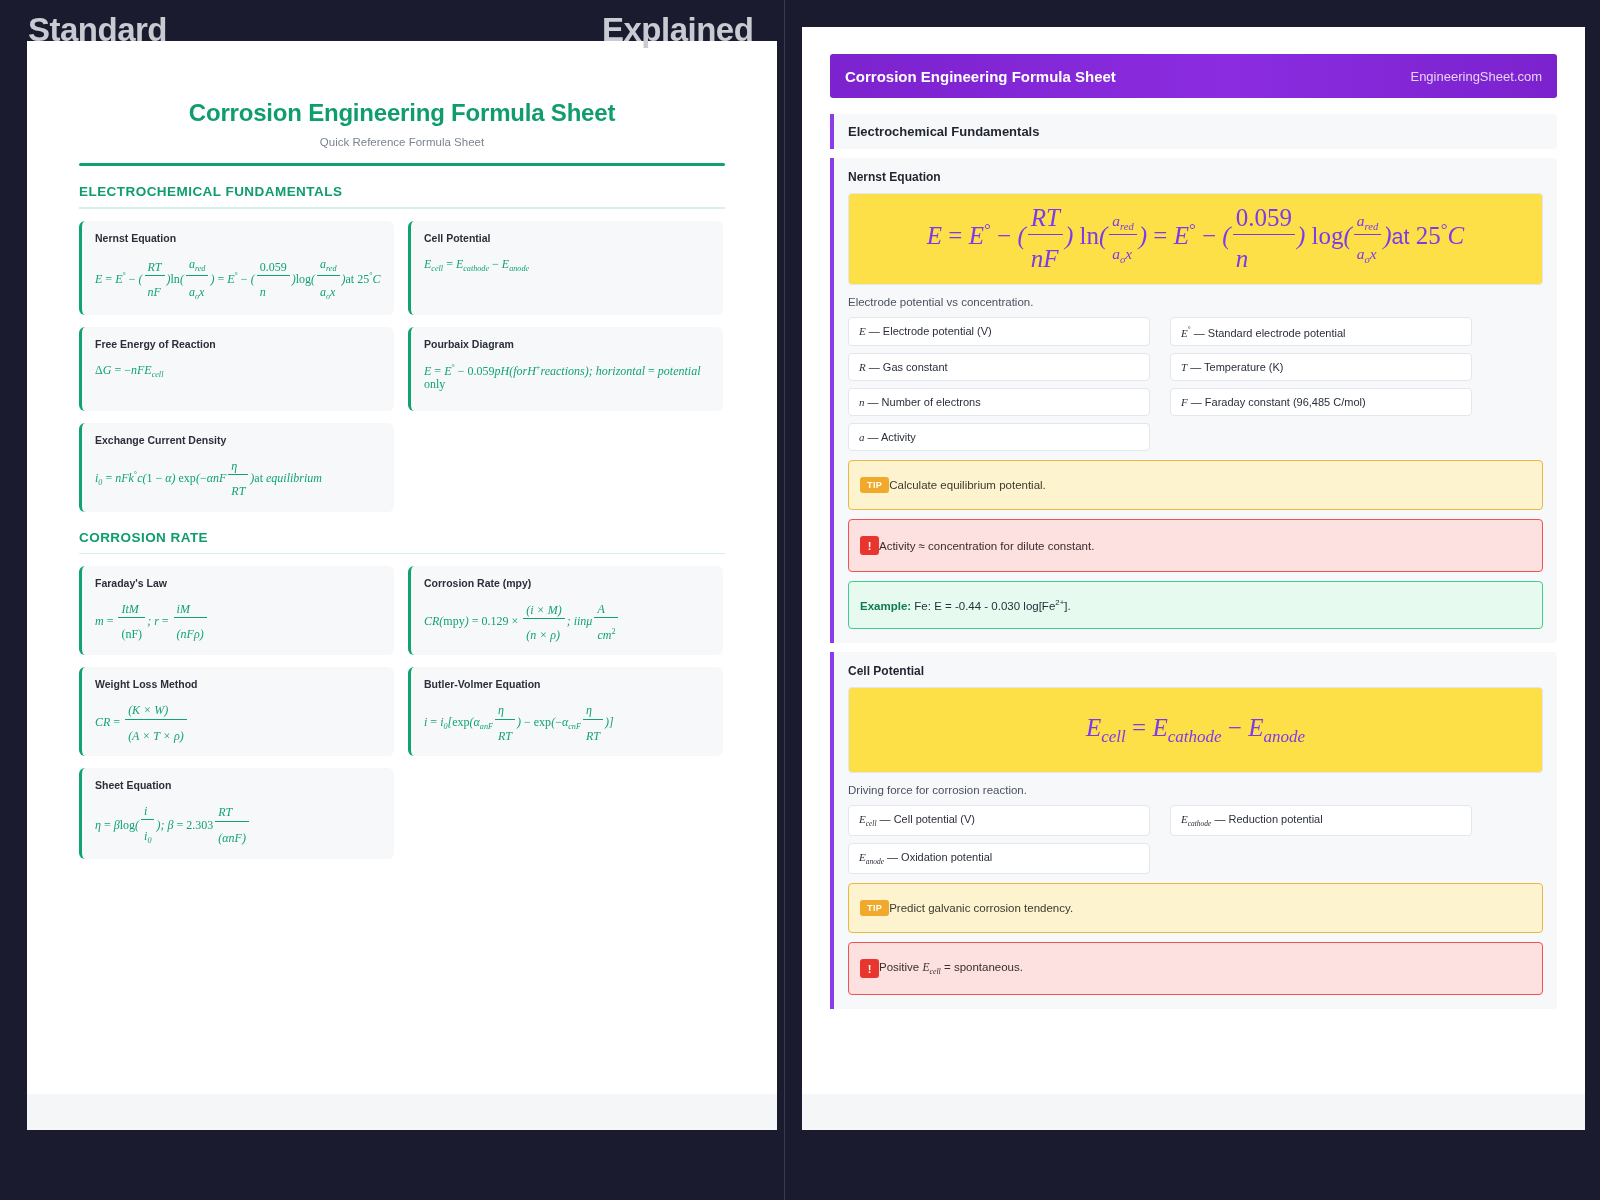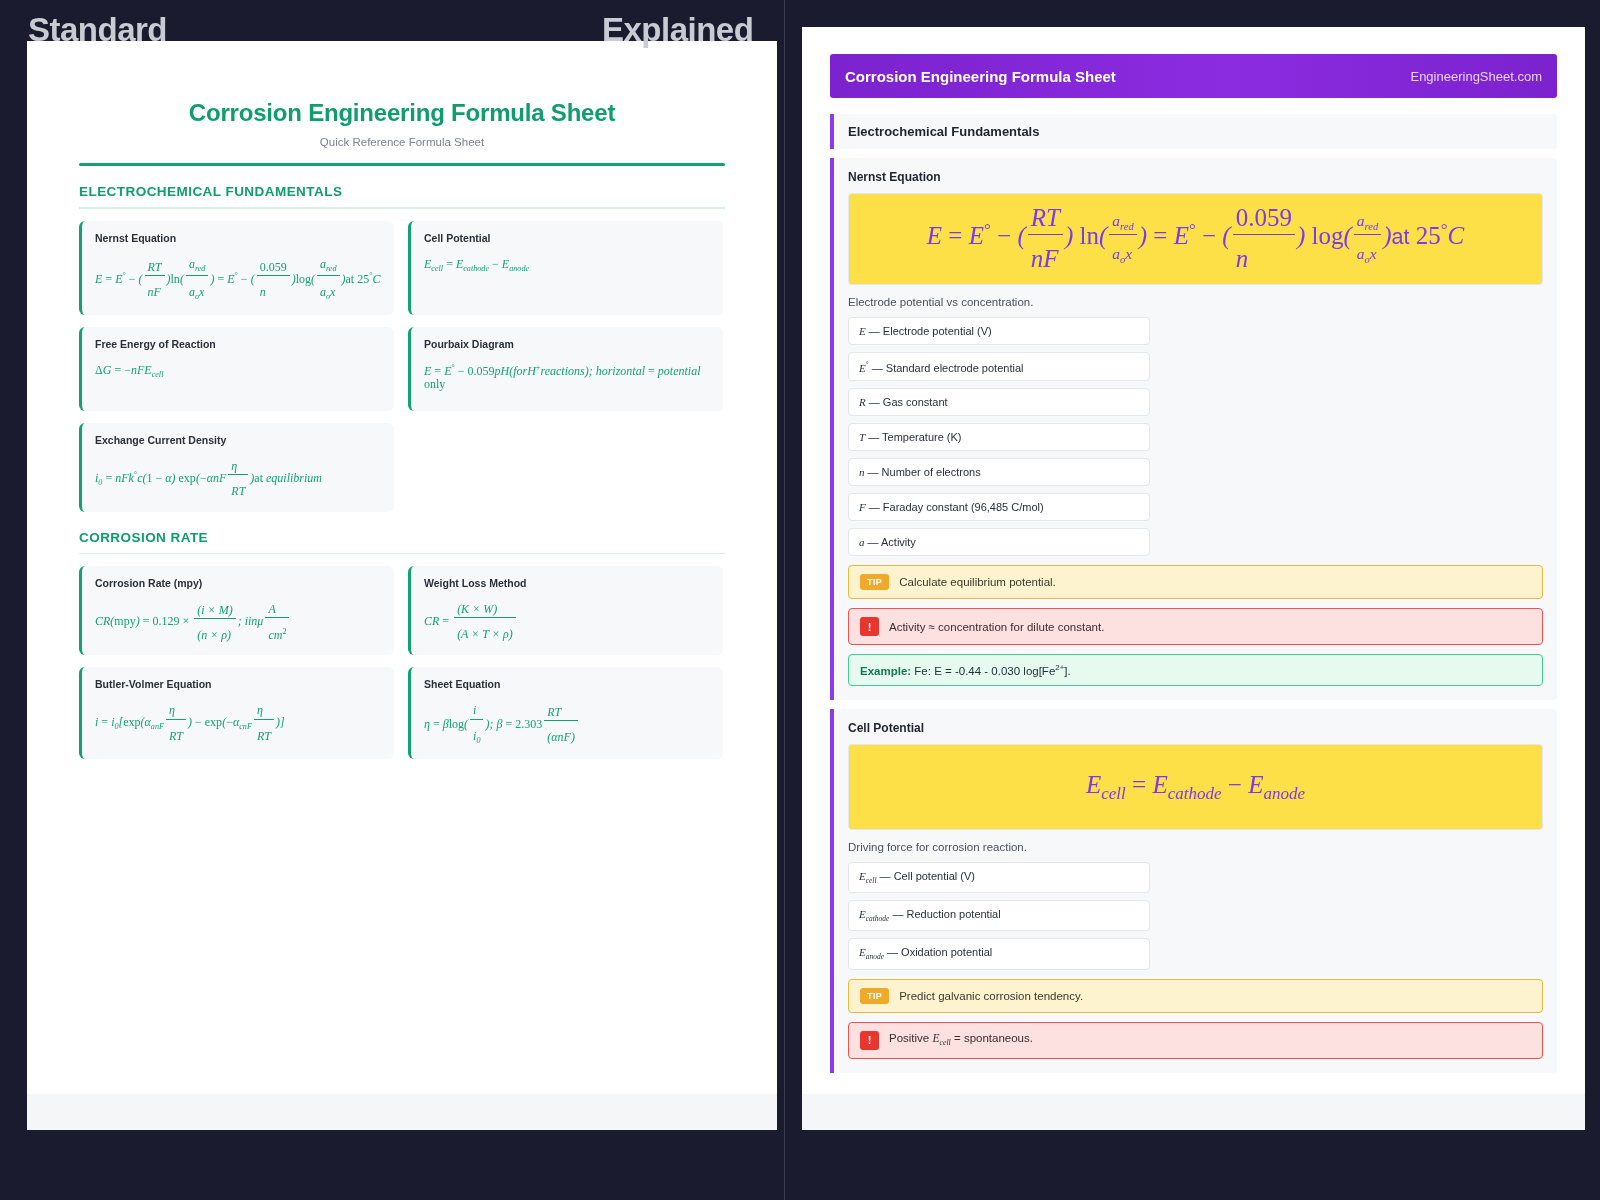--- a/index.html
+++ b/index.html
@@ -103,28 +103,28 @@
     margin-top:9px; background:#fde047; border:1px solid #e3e6ec; border-radius:4px;
     min-height:86px; display:flex; align-items:center; justify-content:center;
     padding:10px 14px;
   }
   .exp-formula {
     color:#7c3aed; font-family:"Liberation Serif", serif; font-style:italic;
     font-size:25px; line-height:1.15; text-align:center;
   }
   .exp-desc { margin-top:11px; font-size:11.5px; color:#4a5161; }
 
-  .exp-vars { display:flex; flex-wrap:wrap; gap:7px 13px; margin-top:9px;flex-direction:column; }
+  .exp-vars { display:flex; flex-wrap:wrap; gap:7px 20px; margin-top:9px; }
   .exp-var {
     width:302px; background:#fff; border:1px solid #e3e6ec; border-radius:4px;
     padding:7px 10px; font-size:11px; color:#2a2f3a;
   }
 
-  .callout { margin-top:9px; border-radius:4px; padding:8px 11px; display:flex;
-             align-items:center; gap:10px; font-size:11.5px; }
+  .callout { margin-top:9px; border-radius:4px; padding:16px 11px; display:flex;
+             align-items:center; font-size:11.5px; }
   .callout.tip  { background:#fdf3cf; border:1px solid #e8b93c; color:#3b3a2e; }
   .callout.warn { background:#fde0e0; border:1px solid #ef5350; color:#3b2e2e; }
   .callout.ex   { background:#e6faf0; border:1px solid #3ecf8e; color:#20343a; }
   .badge-tip {
     background:#f0a92a; color:#fff; font-size:9px; font-weight:bold;
     padding:3px 7px; border-radius:3px; letter-spacing:0.4px;
   }
   .badge-warn {
     background:#e8352e; color:#fff; font-size:11px; font-weight:bold;
     width:19px; height:19px; border-radius:3px;
@@ -187,20 +187,26 @@
               </div>
             </div>
 
           </div>
 
           <div class="std-section-title">CORROSION RATE</div>
           <div class="std-section-rule"></div>
 
           <div class="std-grid">
 
+            <div class="std-card">
+              <div class="std-card-title">Faraday's Law</div>
+              <div class="std-card-formula">
+                <span class="mi">m</span> <span class="mo">=</span> <span class="frac"><span class="num mi">ItM</span><span class="den mo">(nF)</span></span>; <span class="mi">r</span> <span class="mo">=</span> <span class="frac"><span class="num mi">iM</span><span class="den mi">(nFρ)</span></span>
+              </div>
+            </div>
 
             <div class="std-card">
               <div class="std-card-title">Corrosion Rate (mpy)</div>
               <div class="std-card-formula">
                 <span class="mi">CR</span>(<span class="mo">mpy</span>) <span class="mo">=</span> <span class="mn">0.129</span> <span class="mo">×</span> <span class="frac"><span class="num mi">(i × M)</span><span class="den mi">(n × ρ)</span></span>; <span class="mi">iinμ</span><span class="frac"><span class="num mi">A</span><span class="den mi">cm<sup class="up">2</sup></span></span>
               </div>
             </div>
 
             <div class="std-card">
               <div class="std-card-title">Weight Loss Method</div>

